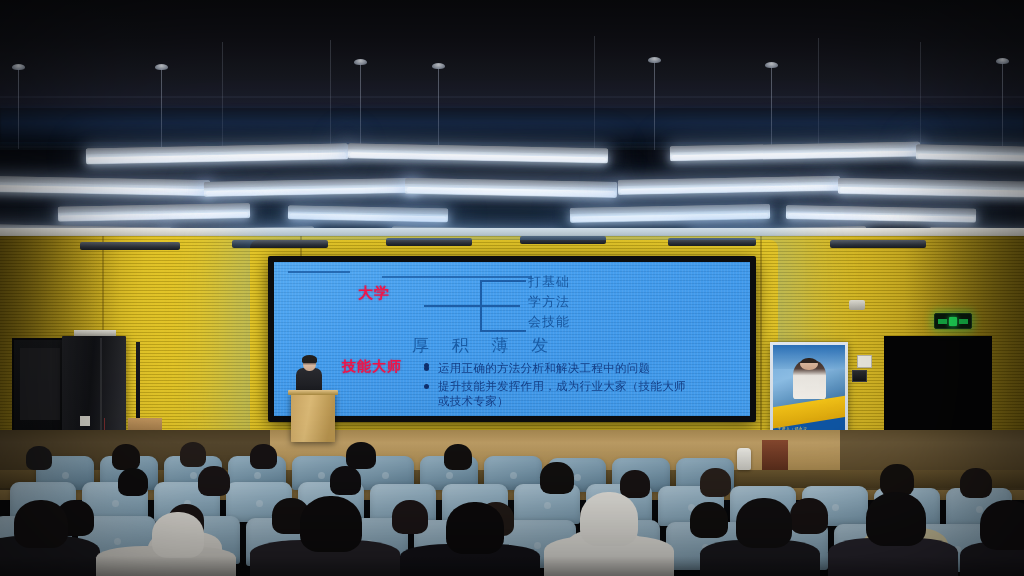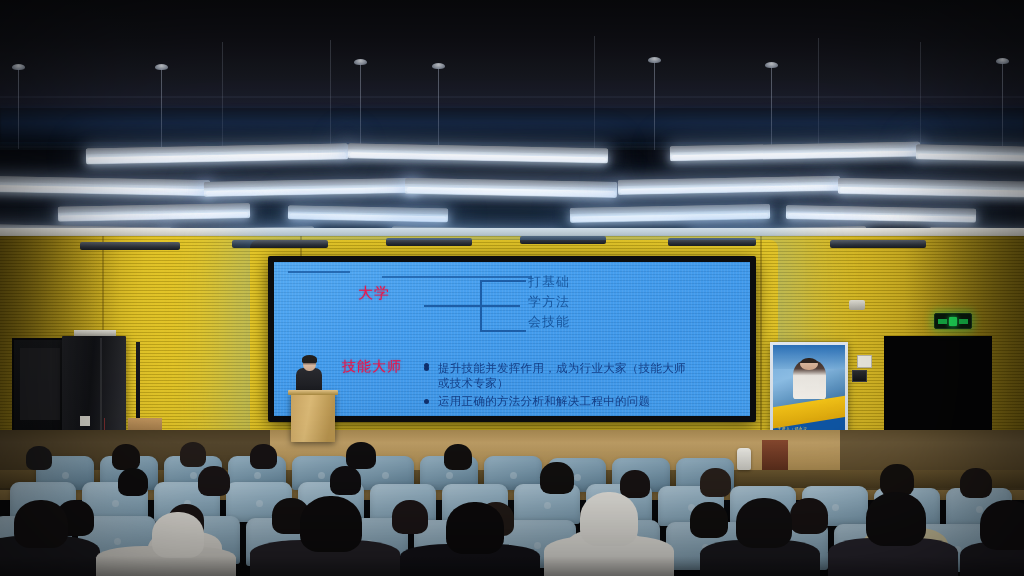--- a/index.html
+++ b/index.html
@@ -55,21 +55,21 @@
   .screen{position:absolute;left:6px;top:6px;right:6px;bottom:6px;overflow:hidden;
     background:
       repeating-linear-gradient(90deg,rgba(255,255,255,.055) 0px,rgba(255,255,255,.055) 1px,rgba(0,0,0,0) 1px,rgba(0,0,0,0) 3px),
       repeating-linear-gradient(180deg,rgba(0,0,0,.07) 0px,rgba(0,0,0,.07) 1px,rgba(255,255,255,.035) 1px,rgba(255,255,255,.035) 3px),
       linear-gradient(160deg,#4ea6f2 0%,#3f9bee 35%,#3b96ea 65%,#3f9cef 100%);}
   .screen-glow{position:absolute;left:250px;top:240px;width:528px;height:200px;pointer-events:none;
     box-shadow:0 0 60px 22px rgba(70,150,235,.28);border-radius:8px;}
   .scr-topline{position:absolute;left:14px;top:9px;width:62px;height:2px;background:#1d5fa8;opacity:.85;}
   .scr-topline2{position:absolute;left:108px;top:14px;width:150px;height:2px;background:#1d5fa8;opacity:.8;}
 
-  .lbl-red{position:absolute;color:#f0154a;font-weight:normal;letter-spacing:1px;
+  .lbl-red{position:absolute;color:#f0154a;font-weight:bold;letter-spacing:1px;
     text-shadow:0 0 2px rgba(180,0,40,.5);text-align:center;}
   .lbl-uni{left:84px;top:22px;font-size:15px;}
   .lbl-job{left:68px;top:96px;font-size:14px;}
 
   .brace{position:absolute;left:150px;top:16px;width:118px;height:56px;}
   .brace i{position:absolute;background:#1d5da6;display:block;}
 
   .branch{position:absolute;color:#19579e;font-size:13px;letter-spacing:1px;white-space:nowrap;}
   .b1{left:254px;top:11px;}
   .b2{left:254px;top:31px;}
@@ -315,33 +315,34 @@
         <i style="left:56px;top:2px;width:2px;height:52px;"></i>
         <i style="left:56px;top:2px;width:46px;height:2px;"></i>
         <i style="left:56px;top:52px;width:46px;height:2px;"></i>
         <i style="left:56px;top:27px;width:40px;height:2px;"></i>
       </div>
 
       <div class="branch b1">打基础</div>
       <div class="branch b2">学方法</div>
       <div class="branch b3">会技能</div>
 
+      <div class="headline">厚 积 薄 发</div>
 
       <div class="bullets">
         <div class="bl">
           <span class="dot"></span>
         </div>
         <div class="bl">
           <span class="dot"></span>
-          <span>提升技能并发挥作用，成为行业大家（技能大师</span>
-          <span class="cont">或技术专家）</span>
+          <span>运用正确的方法分析和解决工程中的问题</span>
         </div>
         <div class="bl">
           <span class="dot"></span>
-          <span>运用正确的方法分析和解决工程中的问题</span>
+          <span>提升技能并发挥作用，成为行业大家（技能大师</span>
+          <span class="cont">或技术专家）</span>
         </div>
       </div>
 
     </div>
   </div>
 
   <div class="door-l">
       <div class="door-l-glass"></div>
     </div>
   <div class="rack-top"></div>

